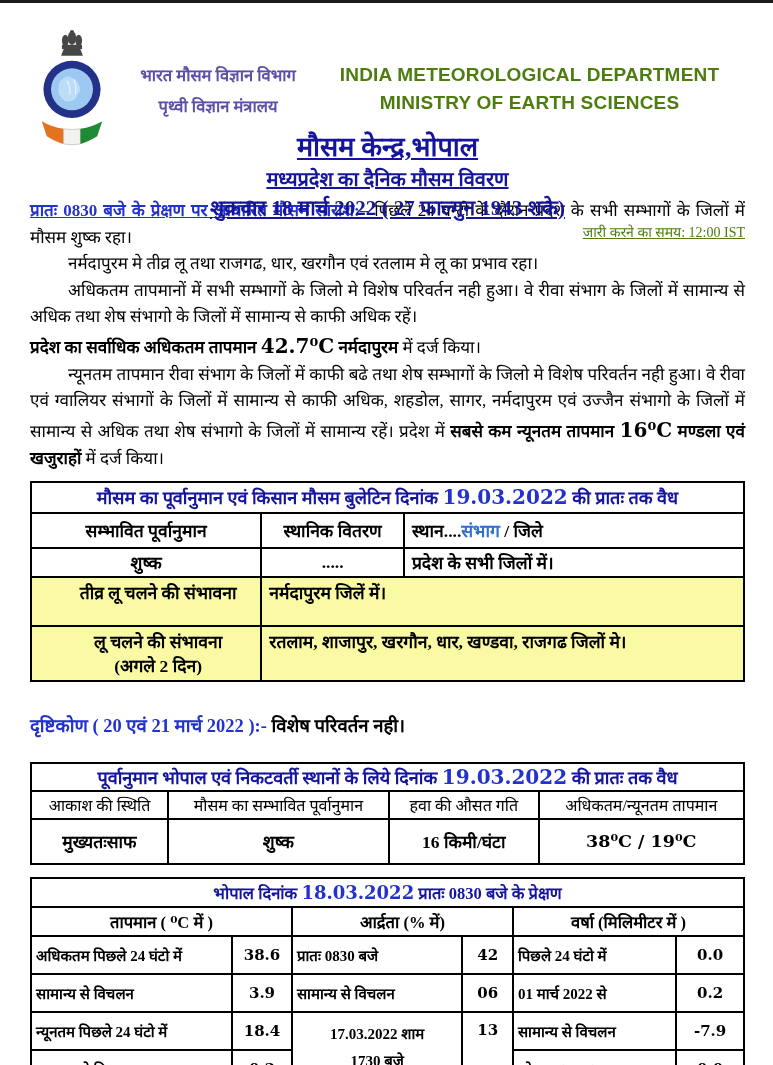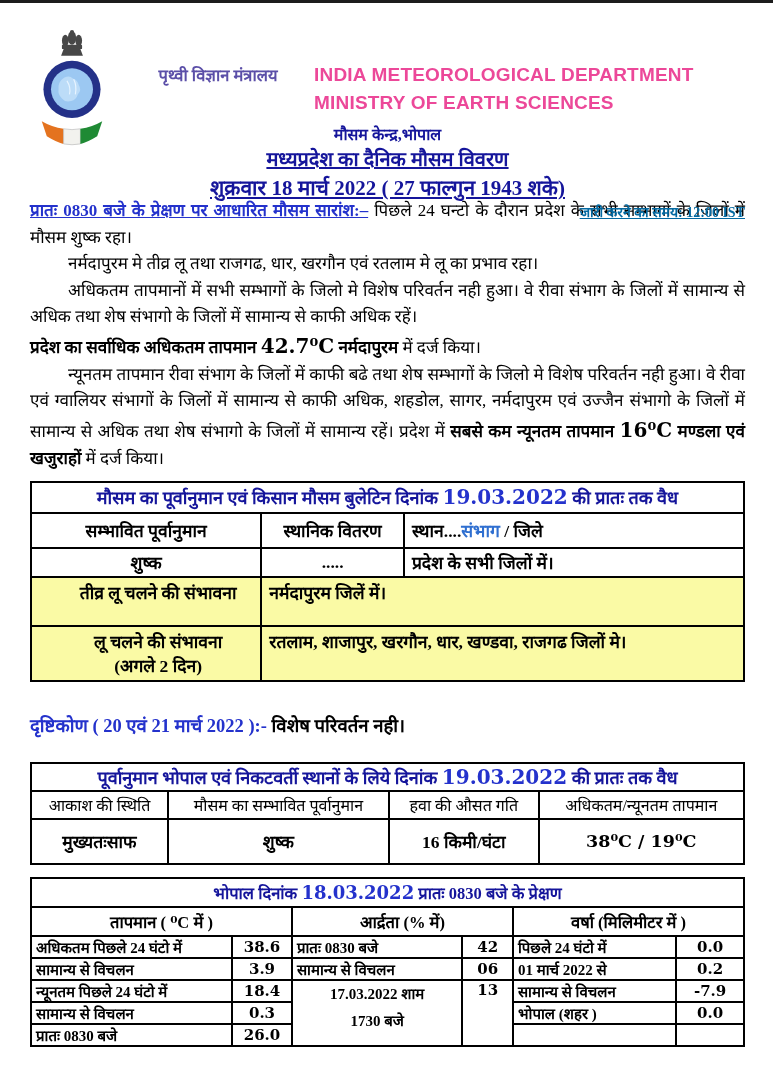--- a/index.html
+++ b/index.html
@@ -7,26 +7,26 @@
     position:relative;width:773px;height:1065px;background:#ffffff;
     box-sizing:border-box;padding:0 28px 0 30px;overflow:hidden;
     border-top:3px solid #1c1c1c;
     font-family:"Liberation Serif","DejaVu Serif",serif;color:#000;
   }
   
   .header{position:relative;height:192px;}
   .logo{position:absolute;left:0;top:24px;width:84px;height:128px;}
   .dept-row{display:flex;padding-top:58px;margin-left:92px;}
   .dept-hindi{width:192px;text-align:center;color:#5b4fa8;font-size:16.5px;font-weight:600;line-height:1.85;}
-  .dept-english{flex:1;color:#ec4899;font-family:"Liberation Sans","DejaVu Sans",sans-serif;font-weight:700;font-size:19px;line-height:1.45;letter-spacing:.2px;}
+  .dept-english{flex:1;text-align:center;color:#4d7c0f;font-family:"Liberation Sans","DejaVu Sans",sans-serif;font-weight:700;font-size:19px;line-height:1.45;letter-spacing:.2px;}
   .center-heads{text-align:center;color:#15159b;font-weight:700;margin-top:9px;line-height:1.25;}
-  .office-title{font-size:16px;}
+  .office-title{font-size:27px;text-decoration:underline;}
   .bulletin-title{font-size:20px;text-decoration:underline;margin-top:2px;}
   .date-line{font-size:21px;text-decoration:underline;margin-top:3px;}
-  .issue-time{text-align:right;color:#0369a1;font-weight:700;font-size:14px;text-decoration:underline;margin-top:1px;}
+  .issue-time{text-align:right;color:#4d7c0f;font-weight:400;font-size:14px;text-decoration:underline;margin-top:1px;}
   
   .summary{margin-top:3px;font-size:17px;line-height:1.56;text-align:justify;}
   .summary p{margin:0;}
   .indent{text-indent:38px;}
   .blue-head{color:#2432cc;font-weight:700;text-decoration:underline;}
   .b{font-weight:700;}
   .temp-big{font-family:"DejaVu Serif",serif;font-size:20px;font-weight:700;}
   
   table{border-collapse:collapse;table-layout:fixed;width:715px;}
   td{border:2px solid #000;box-sizing:border-box;}
@@ -50,21 +50,21 @@
   
   .t2 .tbl-title{font-size:18px;height:19px;}
   .t2 .hdr td{font-weight:400;font-size:16px;text-align:center;height:28px;}
   .t2 .vals td{font-weight:700;font-size:17.5px;text-align:center;height:45px;}
   .t2 .temp-val{font-family:"DejaVu Serif",serif;font-size:19px;}
   
   .t3{margin-top:12px;}
   .t3 .tbl-title{font-size:16.5px;height:29px;}
   .t3 .tbl-title .date-blue{font-size:18px;}
   .t3 .sec td{font-weight:700;font-size:16.5px;text-align:center;height:29px;}
-  .t3 .row td{font-weight:700;font-size:15px;height:22px;padding:0 4px;}
+  .t3 .row td{font-weight:700;font-size:15px;height:22px;padding:8px 4px;}
   .t3 .lab{text-align:left;}
   .t3 .val{text-align:center;font-family:"DejaVu Serif",serif;font-size:15.5px;}
   .t3 .merged{vertical-align:top;text-align:center;padding-top:2px;}
   .t3 .merged .line{display:block;line-height:1.8;}
 </style>
 </head>
 <body>
 
 <div class="page">
 
@@ -82,20 +82,21 @@
       <circle cx="50" cy="74" r="25" fill="#9cc8f2"></circle>
       <path d="M41 60 q6 -3 10 1 q6 2 7 8 q4 6 -1 11 q-2 7 -8 8 q-7 2 -11 -3 q-5 -5 -4 -11 q-1 -9 7 -14" fill="#bcdcf8"></path>
       <path d="M44 64 q5 8 3 16 M52 62 q4 8 2 18" stroke="#e8f4ff" stroke-width="1.4" fill="none"></path>
       <path d="M14 112 L20 130 Q33 138 40 139 L40 121 Q26 119 14 112 Z" fill="#e4731f"></path>
       <path d="M40 121 L40 139 Q50 141 60 139 L60 121 Q50 123 40 121 Z" fill="#f2f2ee" stroke="#b9b9b9" stroke-width="0.8"></path>
       <path d="M60 121 L60 139 Q67 138 80 130 L86 112 Q74 119 60 121 Z" fill="#1f8a34"></path>
     </svg>
 
     <div class="dept-row">
       <div class="dept-hindi">
+        <div>भारत मौसम विज्ञान विभाग</div>
         <div>पृथ्वी विज्ञान मंत्रालय</div>
       </div>
       <div class="dept-english">
         <div>INDIA METEOROLOGICAL DEPARTMENT</div>
         <div>MINISTRY OF EARTH SCIENCES</div>
       </div>
     </div>
 
     <div class="center-heads">
       <div class="office-title">मौसम केन्द्र,भोपाल</div>

